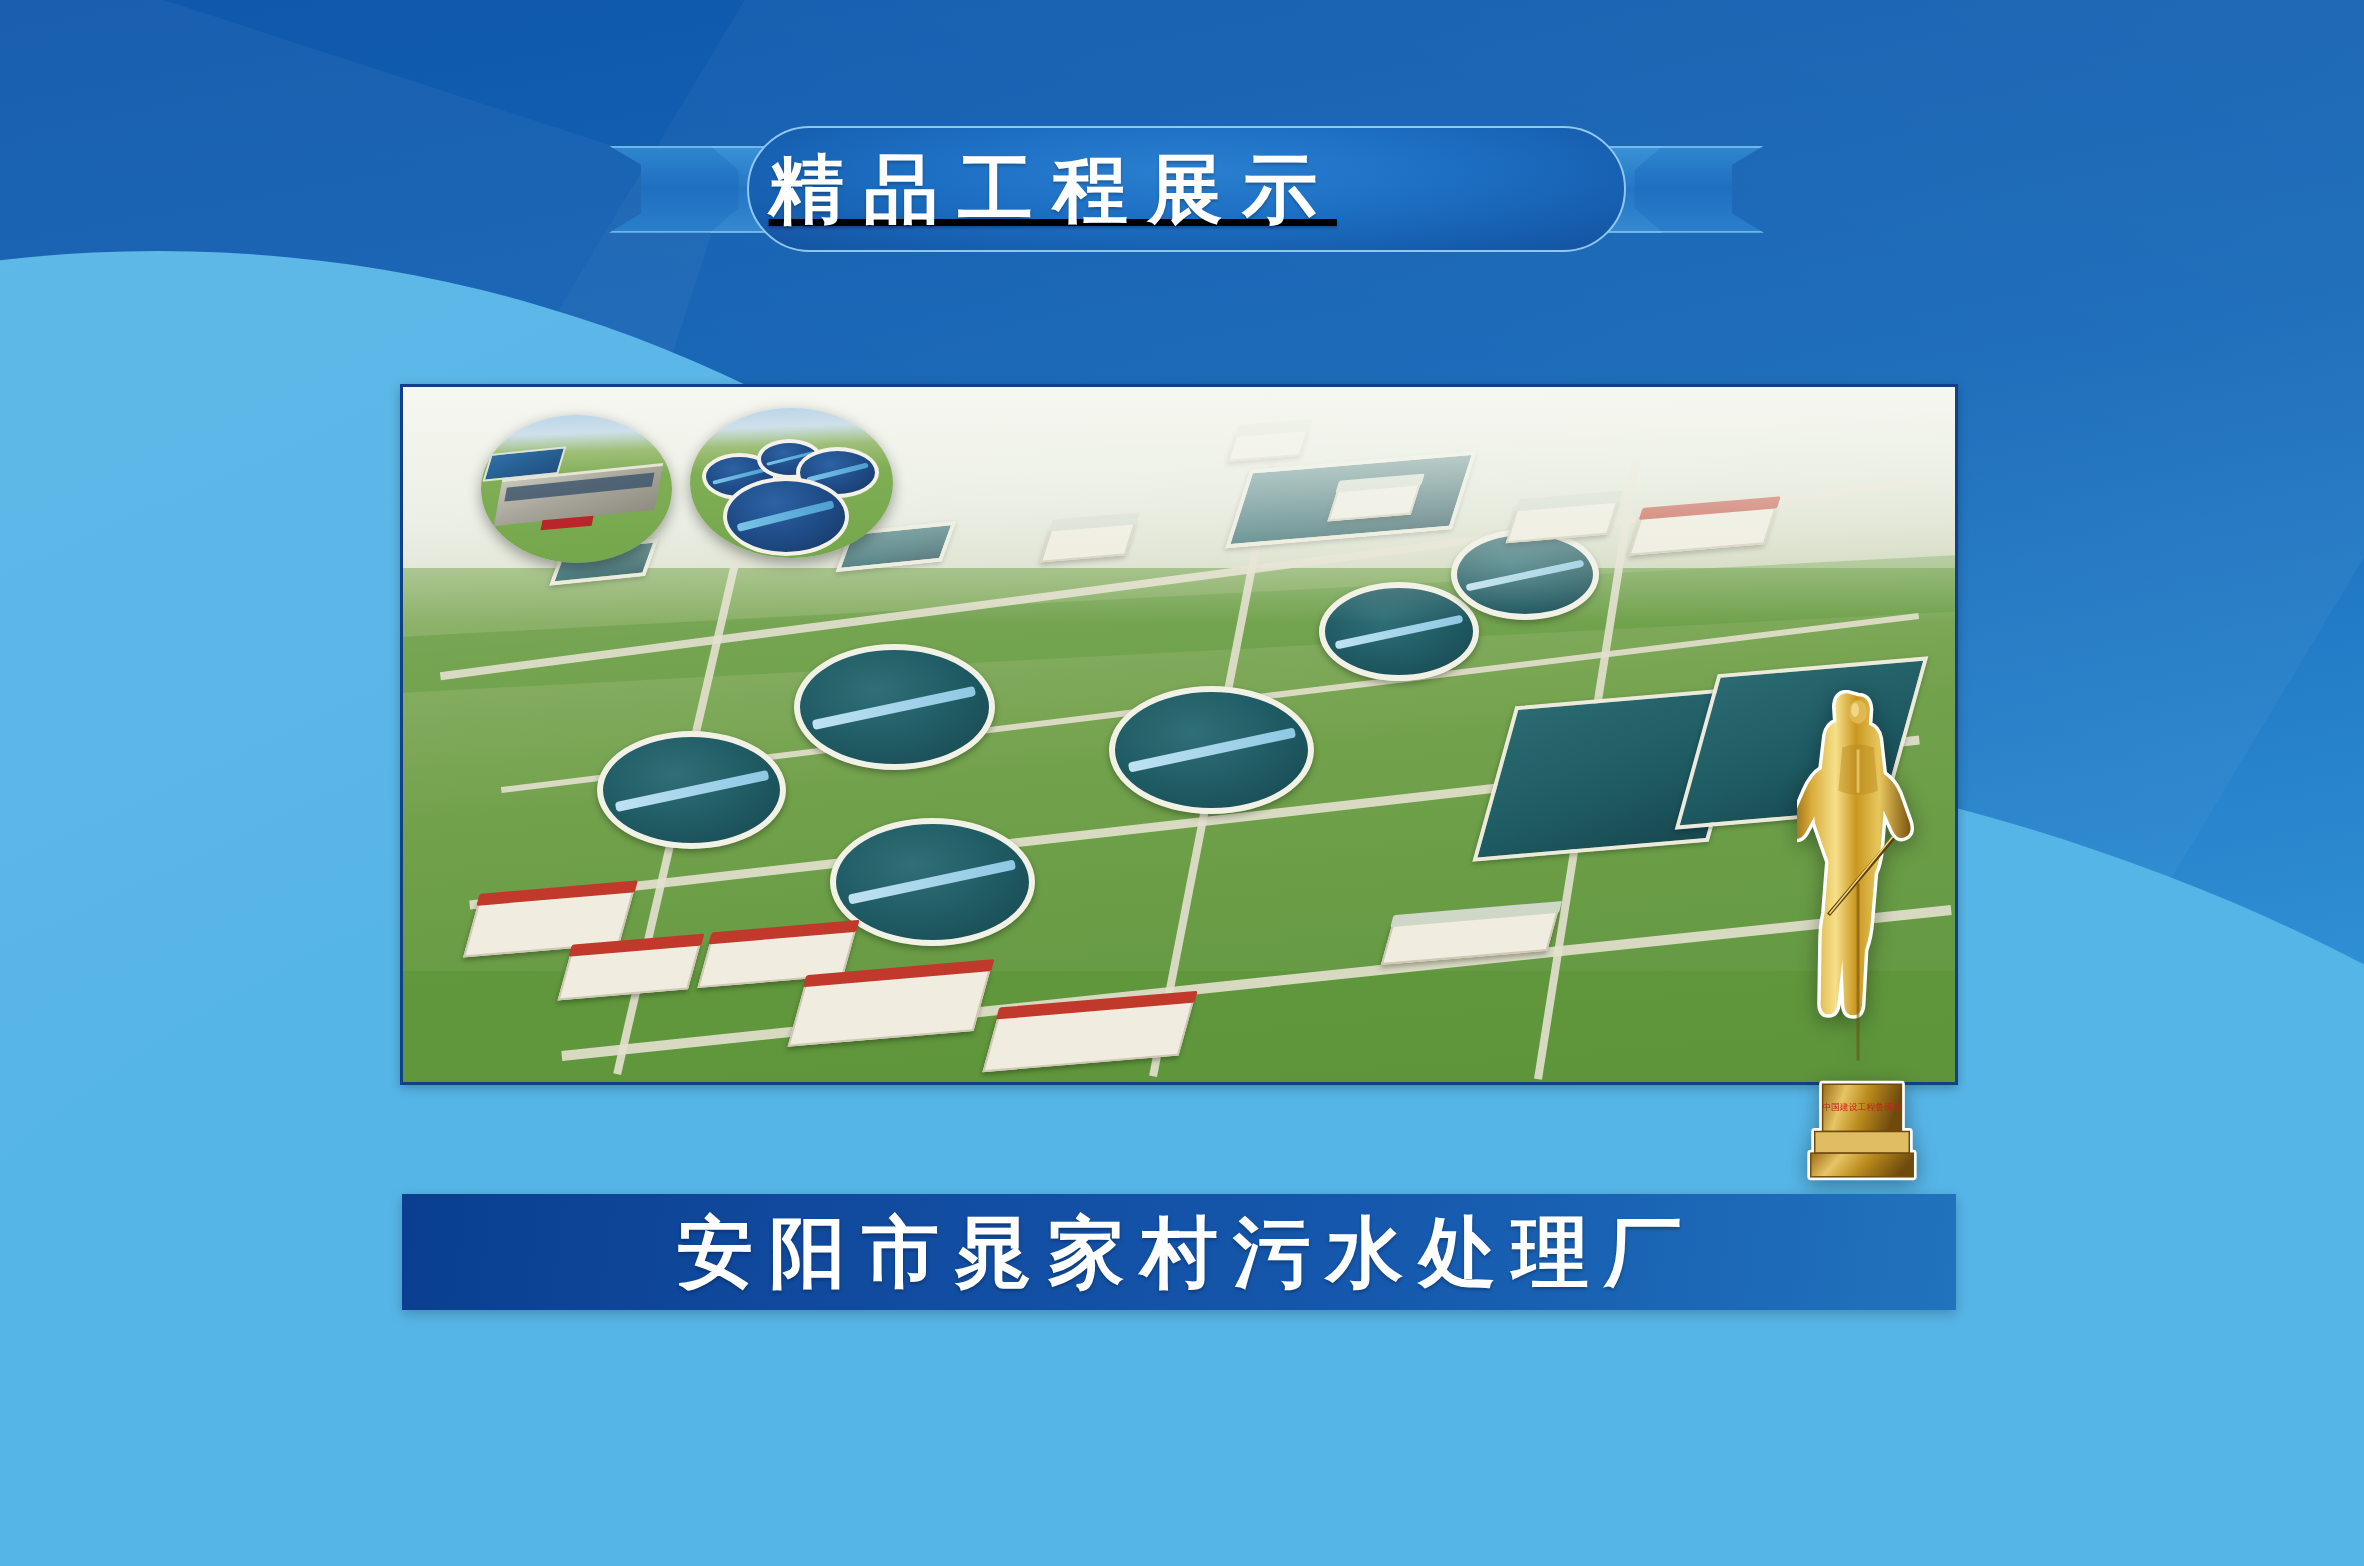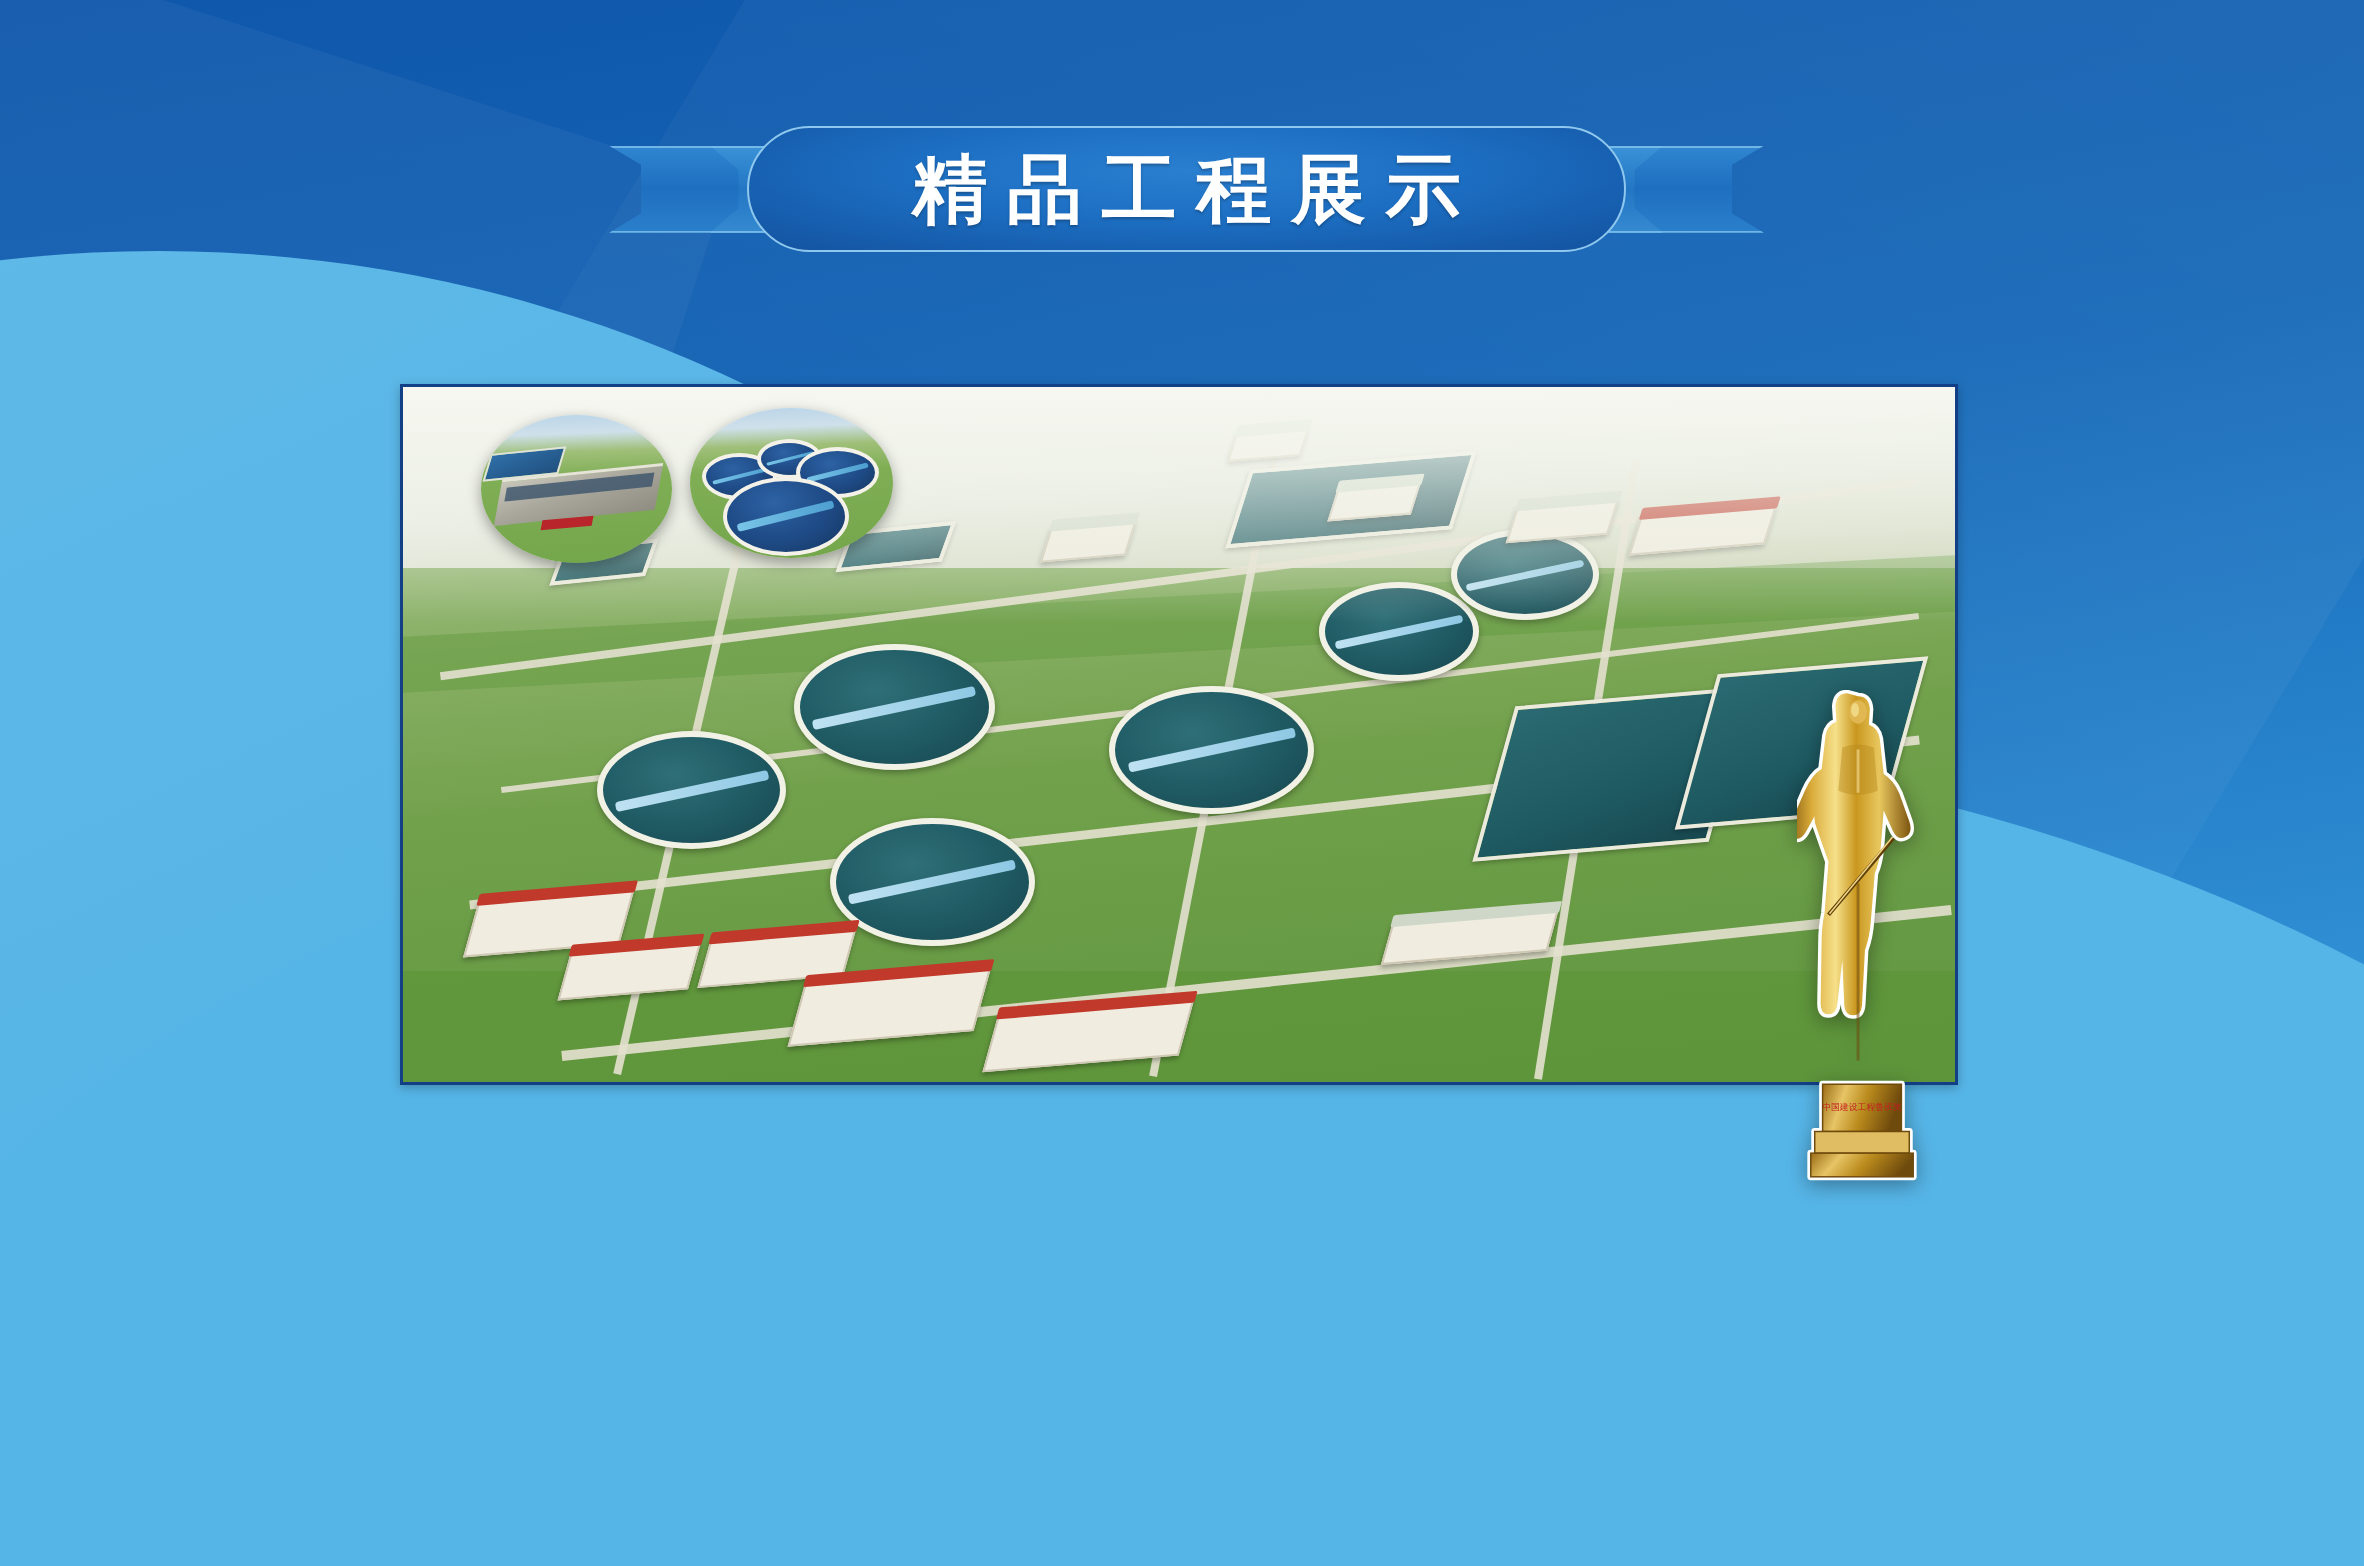--- a/index.html
+++ b/index.html
@@ -92,21 +92,22 @@
   .banner-pill {
     position: absolute;
     left: 128px; top: 0;
     width: 879px; height: 126px;
     border-radius: 63px;
     background: radial-gradient(ellipse at 50% 35%, #2a7fd0 0%, #1c6ec2 45%, #13529f 100%);
     border: 2px solid #8fc8ee;
     box-sizing: border-box;
     display: flex;
     align-items: center;
-    justify-content: center;
+    justify-content: flex-start;
+    text-decoration: underline;
   }
   .banner-text {
     color: #ffffff;
     font-size: 75px;
     font-weight: bold;
     letter-spacing: 19.7px;
     text-indent: 19.7px;
     line-height: 1;
     font-family: "DejaVu Serif", "Liberation Serif", serif;
     text-shadow: 0 2px 3px rgba(0,0,0,0.25);
@@ -474,16 +475,19 @@
 
     <rect x="26" y="400" width="80" height="48" fill="url(#gold2)"></rect>
     <rect x="26" y="400" width="80" height="48" fill="none" stroke="#6f4a0d" stroke-width="1.5"></rect>
     <text x="66" y="426" font-size="9" fill="#c3201f" text-anchor="middle" font-family="'DejaVu Sans','Liberation Sans',sans-serif">中国建设工程鲁班奖</text>
     <rect x="18" y="448" width="96" height="22" fill="#e0bd63"></rect>
     <rect x="18" y="448" width="96" height="22" fill="none" stroke="#6f4a0d" stroke-width="1.5"></rect>
     <rect x="14" y="470" width="104" height="24" fill="url(#gold2)"></rect>
     <rect x="14" y="470" width="104" height="24" fill="none" stroke="#6f4a0d" stroke-width="1.5"></rect>
   </svg>
 
+  <div class="title-bar">
+    <span class="title-text">安阳市晁家村污水处理厂</span>
+  </div>
 
 
 </div>
 
 
 </body></html>

